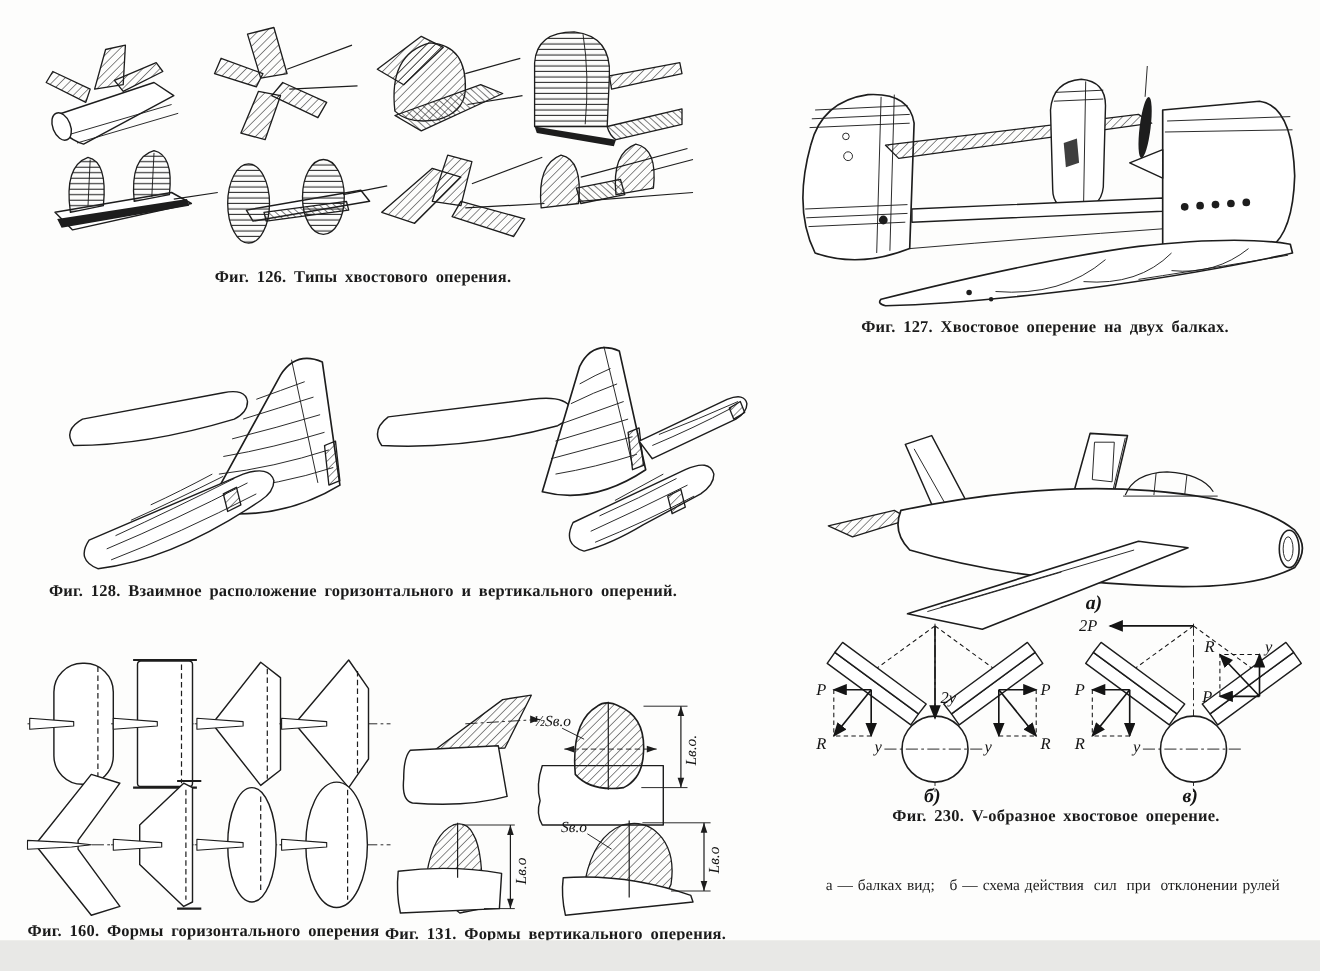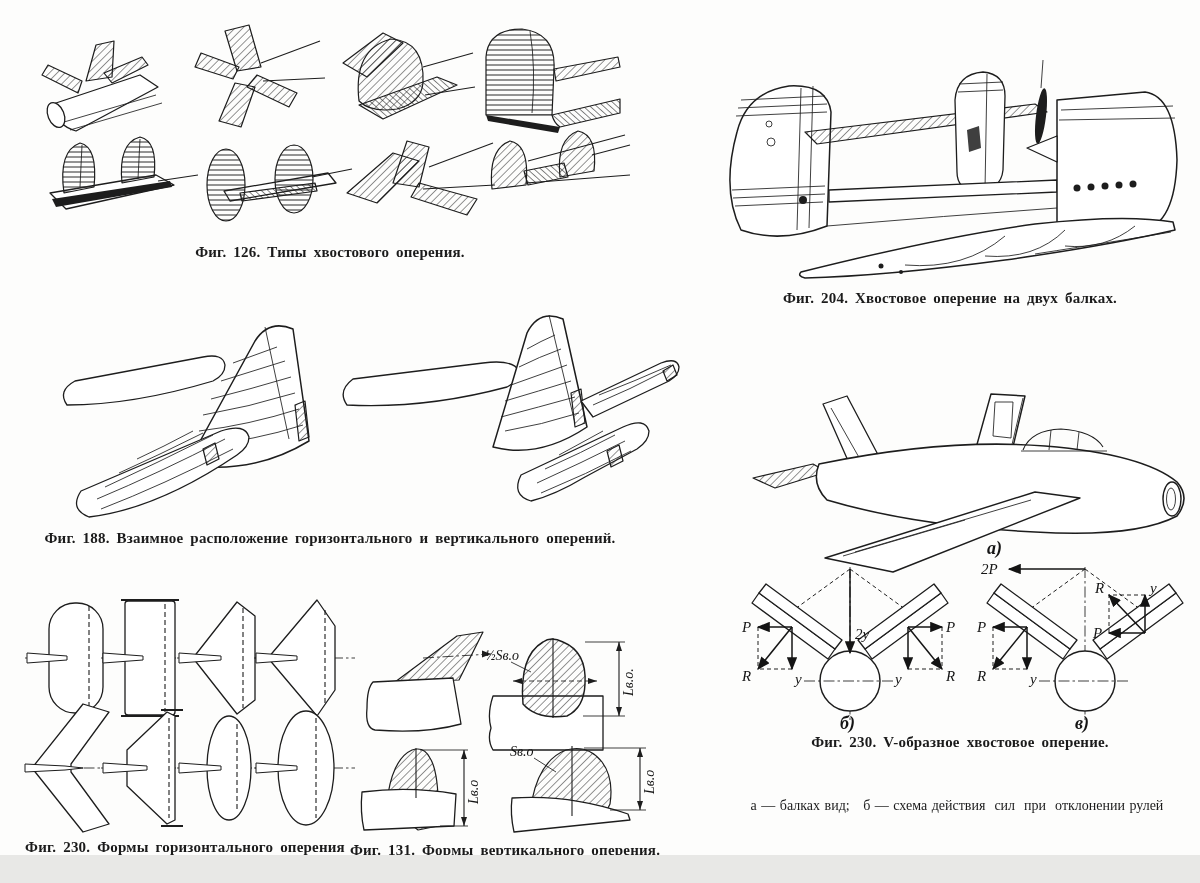--- a/index.html
+++ b/index.html
@@ -155,21 +155,21 @@
         <path class="o" style="stroke-width:1.5" d="M96,232 Q240,196 330,184 Q420,174 468,182 L470,190 Q400,206 300,220 Q180,236 100,238 Q92,236 96,232 Z"></path>
         <path class="lt" d="M200,225 Q260,230 300,196"></path>
           <path class="lt" d="M280,216 Q330,220 360,190"></path>
         <path class="lt" d="M360,206 Q400,210 430,186"></path>
           <path class="lt" d="M330,214 Q420,200 466,192"></path>
         <circle class="dk" cx="176" cy="226" r="2.5"></circle>
           <circle class="dk" cx="196" cy="232" r="2"></circle>
       </g>
     </svg>
   </div>
-  <div class="cap" style="left:715px;top:289px;width:470px;">Фиг. 204. Хвостовое оперение на двух балках.</div>
+  <div class="cap" style="left:715px;top:289px;width:470px;">Фиг. 127. Хвостовое оперение на двух балках.</div>
 
   <div class="fig" style="left:45px;top:305px;">
     <svg width="580" height="212" viewBox="0 0 580 212">
       <g transform="translate(8,8)">
         <path class="o" d="M14,92 Q4,78 22,68 L150,44 Q170,40 172,52 Q172,62 160,68 Q80,92 14,92 Z"></path>
         <path class="dot" fill="none" d="M16,90 Q90,84 158,64"></path>
         <path class="o" style="stroke-width:1.5" d="M134,152 L202,28 Q216,6 240,16 L256,128 Q200,162 134,152 Z"></path>
         <path class="lt" d="M150,132 Q200,128 250,112"></path>
           <path class="lt" d="M146,118 Q196,112 246,96"></path>
         <path class="lt" d="M150,102 Q196,94 242,80"></path>
@@ -204,21 +204,21 @@
         <polygon class="h" points="328,66 338,60 342,70 332,76"></polygon>
         <path class="o" d="M196,196 Q176,190 186,170 L288,122 Q310,112 314,126 Q314,136 302,144 L250,172 Q220,190 196,196 Z"></path>
         <path class="lt" d="M206,188 Q250,170 296,146"></path>
           <path class="lt" d="M202,178 Q246,158 290,136"></path>
         <path class="lt" d="M210,164 Q246,148 280,130"></path>
           <path class="lt" d="M224,150 Q246,138 268,126"></path>
         <polygon class="h" points="272,146 284,140 288,156 276,162"></polygon>
       </g>
     </svg>
   </div>
-  <div class="cap" style="left:25px;top:529px;width:610px;">Фиг. 188. Взаимное расположение горизонтального и вертикального оперений.</div>
+  <div class="cap" style="left:25px;top:529px;width:610px;">Фиг. 128. Взаимное расположение горизонтального и вертикального оперений.</div>
 
   <div class="fig" style="left:735px;top:380px;">
     <svg width="465" height="182" viewBox="0 0 465 182">
       <g>
         <polygon class="h" points="18,98 78,84 92,92 40,108"></polygon>
         <polygon class="o" points="118,92 88,24 112,16 150,88"></polygon>
         <line class="lt" x1="96" y1="28" x2="130" y2="88"></line>
         <polygon class="o" style="stroke-width:1.45" points="236,86 256,14 290,16 272,92"></polygon>
         <path class="lt" d="M260,22 L278,22 L276,58 L258,56 Z"></path>
         <line class="lt" x1="288" y1="18" x2="271" y2="90"></line>
@@ -350,21 +350,21 @@
         <line class="l dash" x1="212" y1="128" x2="212" y2="216"></line>
 
         <line class="lt dd" x1="229" y1="172" x2="330" y2="172"></line>
         <ellipse class="o" cx="281" cy="172" rx="28" ry="57"></ellipse>
         <polygon class="o" style="stroke-width:1" points="231,167 272,170 272,174 231,177"></polygon>
         <line class="l dash" x1="291" y1="122" x2="291" y2="222"></line>
       </g>
     </svg>
   </div>
   <div class="cap" style="left:10px;top:838px;width:350px;">
-    <div>Фиг. 230. Формы горизонтального оперения</div>
+    <div>Фиг. 160. Формы горизонтального оперения</div>
     <div>в одну.</div>
   </div>
 
   <div class="fig" style="left:360px;top:620px;">
     <svg width="305" height="212" viewBox="0 0 305 212">
       <g transform="translate(5,10)">
         <polygon class="h" points="30,52 92,6 118,2 94,50"></polygon>
         <path class="o" d="M8,52 L88,48 L96,94 Q60,104 10,100 Q0,98 2,78 Q2,58 8,52 Z"></path>
         <line class="lt dd" x1="58" y1="28" x2="126" y2="24"></line>
         <polygon class="dk" points="126,24 117,20.5 117,27.5"></polygon>

